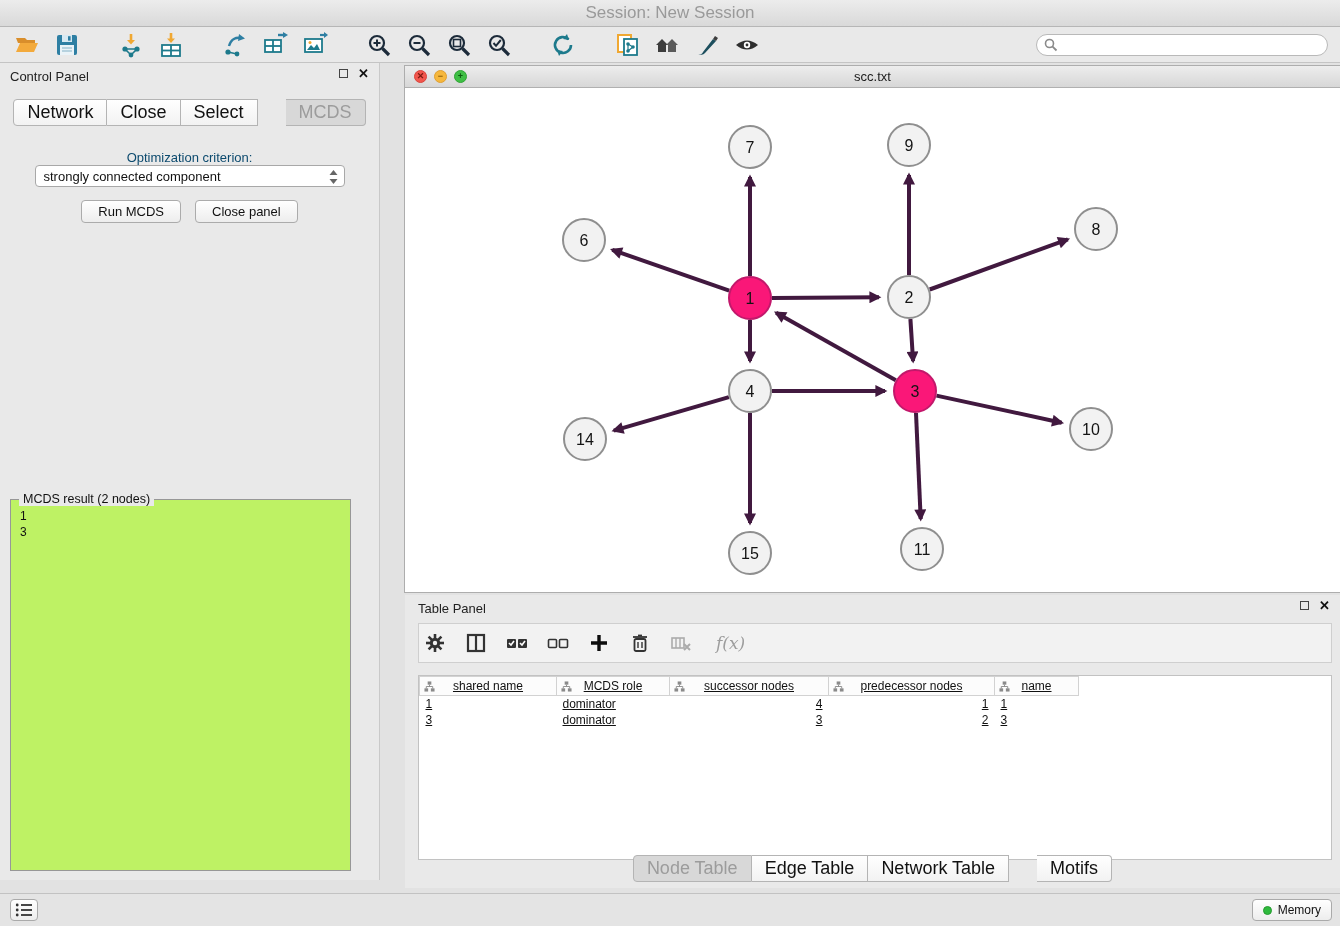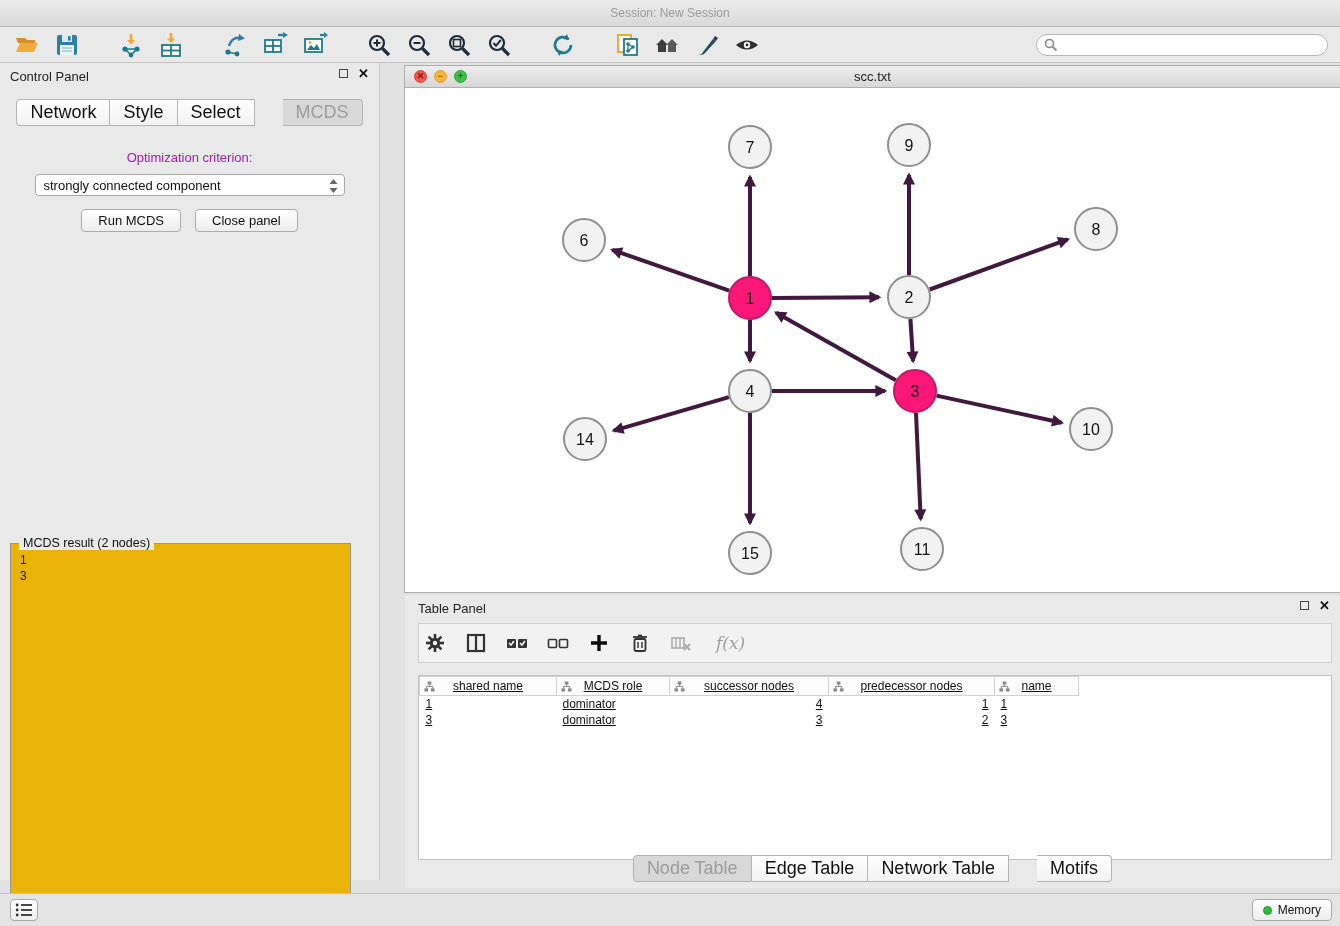--- a/index.html
+++ b/index.html
@@ -4,21 +4,21 @@
 <style>
   * { margin:0; padding:0; box-sizing:border-box; }
   html,body { width:1340px; height:926px; }
   body { font-family:"Liberation Sans", sans-serif; background:#e2e2e2; overflow:hidden; user-select:none; }
   .app { position:relative; width:1340px; height:926px; background:#e2e2e2; }
 
   
   .titlebar { position:absolute; top:0; left:0; width:1340px; height:27px;
     background:linear-gradient(#ececec,#d9d9d9); border-bottom:1px solid #b6b6b6;
     display:flex; align-items:center; justify-content:center;
-    font-size:12px; color:#9a9a9a; }
+    font-size:17px; color:#9a9a9a; }
 
   
   .toolbar { position:absolute; top:27px; left:0; width:1340px; height:36px;
     background:#e9e9e9; border-bottom:1px solid #c4c4c4;
     display:flex; align-items:center; padding-left:12px; }
   .tbico { width:30px; height:30px; display:flex; align-items:center; justify-content:center; flex:0 0 auto; }
   .tbico svg { width:26px; height:26px; }
   .gap-s { margin-right:10px; } .gap-g { margin-right:34px; }
   .tb-spacer { flex:1 1 auto; }
   .searchwrap { position:relative; width:292px; height:22px; margin-right:12px; }
@@ -35,32 +35,32 @@
   .close-x { font-size:13px; font-weight:bold; color:#111; line-height:1; }
 
   .tabs { display:flex; }
   .tab { background:linear-gradient(#ffffff,#f2f2f2); border:1px solid #b4b4b4; border-left:none;
     padding:2px 13px; font-size:18px; color:#111; white-space:nowrap; }
   .tab:first-child { border-left:1px solid #b4b4b4; border-radius:4px 0 0 4px; }
   .tab:last-child { border-radius:0 4px 4px 0;margin-left:28px; }
   .tab.active { background:#d8d8d8; color:#9c9c9c; }
   .cp-tabs { display:flex; justify-content:center; margin-top:10px; }
 
-  .opt-label { text-align:center; margin-top:24px; font-size:13px; color:#a21caf; }
-  .selectbox { position:relative; width:310px; height:22px; margin:9px auto 0; background:#fff;
+  .opt-label { text-align:center; margin-top:24px; font-size:13px; color:#0c4a6e; }
+  .selectbox { position:relative; width:310px; height:22px; margin:0 auto 0; background:#fff;
     border:1px solid #a8a8a8; border-radius:4px; font-size:13px; color:#111;
     display:flex; align-items:center; padding:0 24px 0 8px; }
   .selectbox .updown { position:absolute; right:5px; top:3px; }
 
   .btnrow { display:flex; justify-content:center; gap:14px; margin-top:13px; }
   .pushbtn { background:linear-gradient(#ffffff,#ededed); border:1px solid #ababab; border-radius:4px;
     padding:3px 16px; font-size:13px; color:#111; font-family:"Liberation Sans",sans-serif; }
 
   .result-box { position:absolute; left:10px; right:28px; top:436px; height:372px;
-    background:#eab308; border:1px solid #979797;margin-top:44px; }
+    background:#bef264; border:1px solid #979797; }
   .result-title { position:absolute; top:-8px; left:8px; background:#e9e9e9; padding:0 4px;
     font-size:12.5px; color:#111; }
   .result-text { padding:8px 9px; font-size:12px; color:#111; white-space:pre-line; line-height:16px; }
 
   
   .network-window { position:absolute; left:405px; top:66px; width:935px; height:526px;
     background:#fff; box-shadow:0 0 0 1px #adadad; }
   .net-titlebar { position:relative; height:22px; background:linear-gradient(#ededed,#d7d7d7);
     border-bottom:1px solid #b0b0b0; display:flex; align-items:center; justify-content:center;
     font-size:13px; color:#1a1a1a; }
@@ -256,21 +256,21 @@
   <div class="control-panel">
     <div class="panel-head">
       <span>Control Panel</span>
       <span class="ph-icons">
         <span class="float-box"></span>
         <span class="close-x">✕</span>
       </span>
     </div>
     <div class="cp-tabs">
         <div class="tab">Network</div>
-        <div class="tab">Style</div>
+        <div class="tab">Close</div>
         <div class="tab">Select</div>
         <div class="tab active">MCDS</div>
       </div>
 
     <div class="opt-label">Optimization criterion:</div>
 
     <div class="selectbox">
       <span>strongly connected component</span>
       <svg class="updown" width="11" height="16" viewBox="0 0 11 16">
         <path d="M5.5 1L9.5 6H1.5z" fill="#666"></path>

